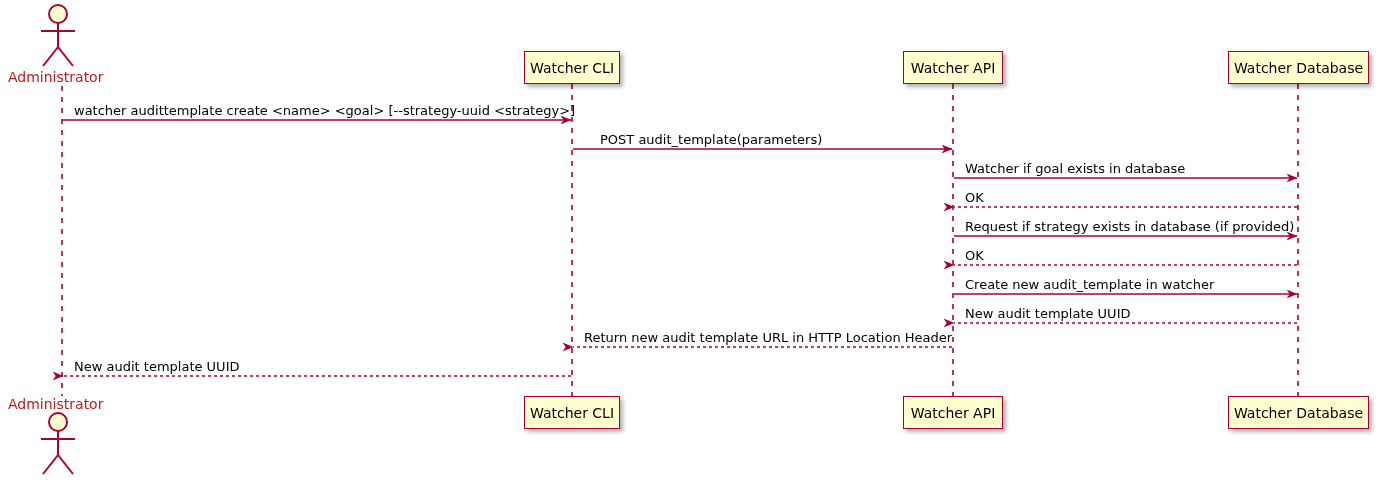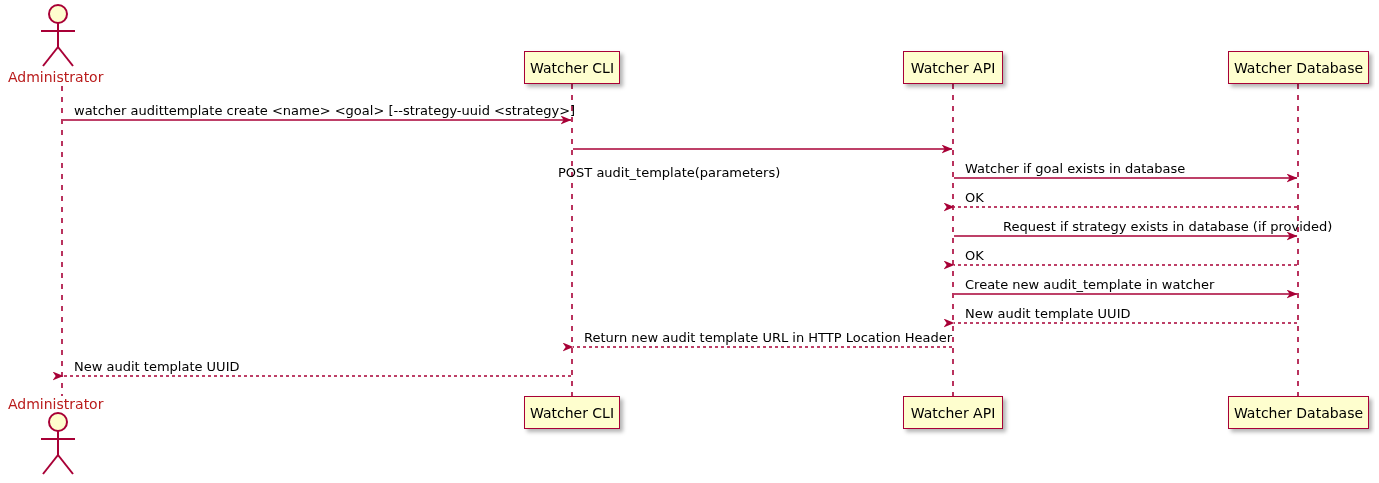--- a/index.html
+++ b/index.html
@@ -126,24 +126,24 @@
 
   <div class="actor-label" style="left:8px; top:69px;">
     <span>Administrator</span>
   </div>
   <div class="actor-label" style="left:8px; top:396px;">
     <span>Administrator</span>
   </div>
 
   <div id="label-group">
       <div class="msg-label" style="left: 74px; top: 103px; text-align: right;">watcher audittemplate create &lt;name&gt; &lt;goal&gt; [--strategy-uuid &lt;strategy&gt;]</div>
-      <div class="msg-label" style="left: 558px; top: 132px; margin-top: 33px;">POST audit_template(parameters)</div>
+      <div class="msg-label" style="left: 600px; top: 132px;">POST audit_template(parameters)</div>
       <div class="msg-label" style="left: 965px; top: 161px;">Watcher if goal exists in database</div>
       <div class="msg-label" style="left: 965px; top: 190px;">OK</div>
-      <div class="msg-label" style="left: 1003px; top: 219px;">Request if strategy exists in database (if provided)</div>
+      <div class="msg-label" style="left: 965px; top: 219px;">Request if strategy exists in database (if provided)</div>
       <div class="msg-label" style="left: 965px; top: 248px;">OK</div>
       <div class="msg-label" style="left: 965px; top: 277px;">Create new audit_template in watcher</div>
       <div class="msg-label" style="left: 965px; top: 306px;">New audit template UUID</div>
       <div class="msg-label" style="left: 584px; top: 330px;">Return new audit template URL in HTTP Location Header</div>
       <div class="msg-label" style="left: 74px; top: 359px;">New audit template UUID</div>
     </div>
 
 </div>
 
 </body></html>

